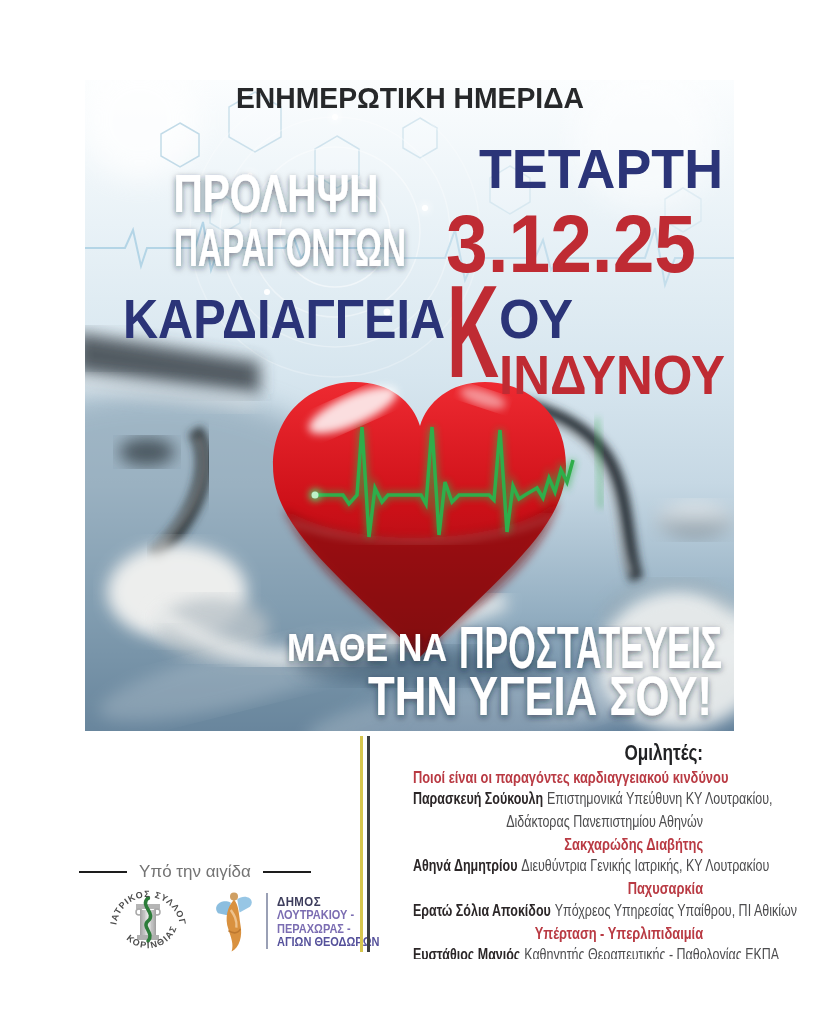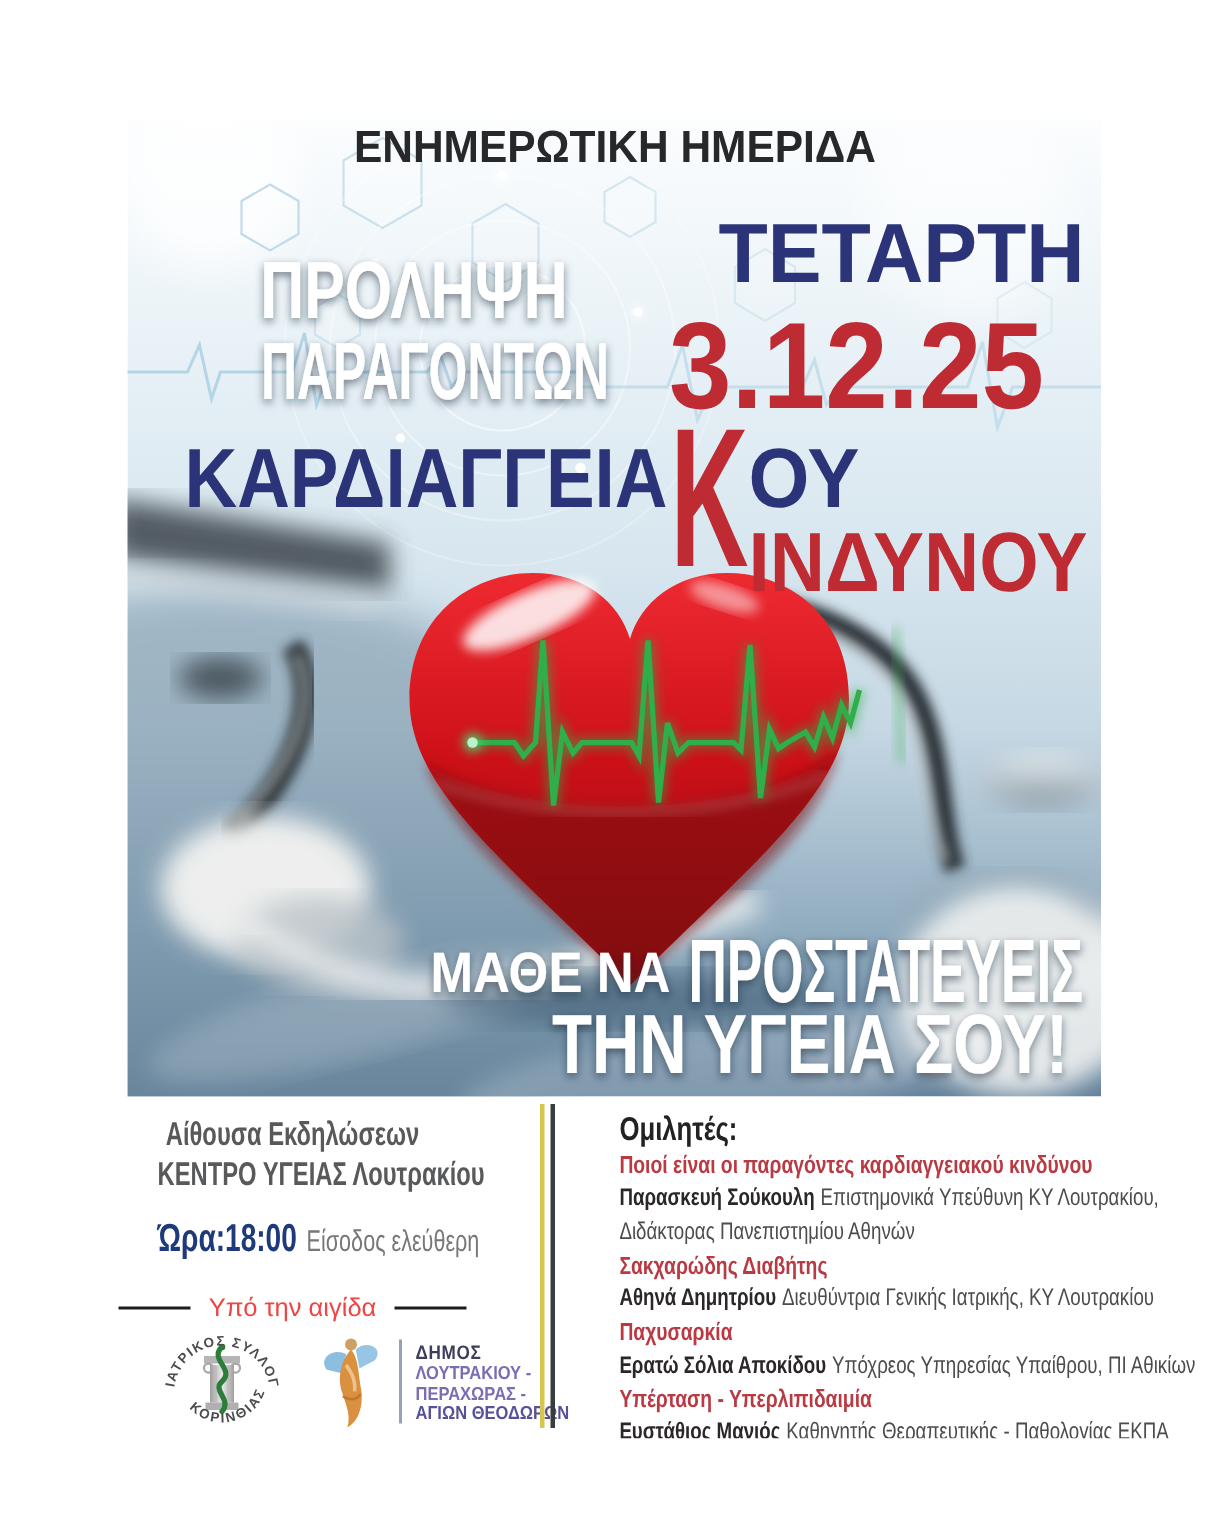--- a/index.html
+++ b/index.html
@@ -12,35 +12,35 @@
   .venue{position:absolute;left:70px;top:742px;width:250px;text-align:center;}
   .venue-inner{transform:scaleX(.72);transform-origin:50% 0;}
   .v-line{font-size:22px;font-weight:bold;color:#58595b;line-height:27px;white-space:nowrap;}
   .time-row{margin-top:14px;white-space:nowrap;}
   .time{font-size:26px;font-weight:bold;color:#1e3a7c;}
   .entry{font-size:20px;color:#76777a;margin-left:9px;}
 
   .auspices{position:absolute;left:70px;top:862px;width:250px;display:flex;align-items:center;
             justify-content:center;gap:12px;}
   .dash{width:48px;height:2px;background:#1d1d1d;}
-  .ausp-label{font-size:17px;color:#ef4444;white-space:nowrap;text-align:right;}
+  .ausp-label{font-size:17px;color:#737373;white-space:nowrap;text-align:right;}
 
   .logos{position:absolute;left:108px;top:883px;height:72px;display:flex;align-items:flex-start;}
   .muni-sep{width:2px;height:56px;background:#9aa0b5;margin:10px 9px 0 8px;}
   .muni-text{margin-top:12px;transform:scaleX(.88);transform-origin:0 0;white-space:nowrap;}
   .muni-name{font-size:13px;font-weight:bold;color:#3d3d5c;letter-spacing:.5px;line-height:14px;}
   .muni-l{font-size:12.5px;font-weight:bold;color:#7b6db2;line-height:13.5px;}
   .muni-l4{color:#55519b;}
 
   
   .div-y{position:absolute;left:360px;top:736px;width:3px;height:216px;background:#d6c64d;}
   .div-d{position:absolute;left:367px;top:736px;width:3px;height:216px;background:#3a3d40;}
 
   
-  .speakers{position:absolute;left:372px;top:740px;width:372px;text-align:left;}
+  .speakers{position:absolute;left:372px;top:740px;width:372px;text-align:right;}
   .sp-inner{transform:scaleX(.78);transform-origin:50% 0;}
   .sp-head{font-size:22px;font-weight:bold;color:#212224;line-height:26px;}
   .sp-row{font-size:16px;line-height:22.3px;white-space:nowrap;color:#4c4c4e;}
   .sp-topic{color:#b93a43;font-weight:bold;font-size:16.5px;}
   .sp-name{font-weight:bold;color:#2b2627;margin-right:5px;}
 </style>
 </head>
 <body>
 
 <div class="page">
@@ -189,29 +189,20 @@
     <text x="38" y="258" font-size="56" font-weight="bold" fill="#2b3478" textLength="322" lengthAdjust="spacingAndGlyphs">ΚΑΡΔΙΑΓΓΕΙΑ</text>
     <text x="362" y="297" font-size="132" font-weight="bold" fill="#bf2b33" textLength="52" lengthAdjust="spacingAndGlyphs">Κ</text>
     <text x="414" y="258" font-size="56" font-weight="bold" fill="#2b3478" textLength="74" lengthAdjust="spacingAndGlyphs">ΟΥ</text>
     <text x="414" y="314" font-size="56" font-weight="bold" fill="#bf2b33" textLength="226" lengthAdjust="spacingAndGlyphs">ΙΝΔΥΝΟΥ</text>
 
     <text x="202" y="581" font-size="38" font-weight="bold" fill="#ffffff" filter="url(#txtShadow)" textLength="160" lengthAdjust="spacingAndGlyphs">ΜΑΘΕ ΝΑ</text>
     <text x="374" y="588" font-size="60" font-weight="bold" fill="#ffffff" filter="url(#txtShadow)" textLength="263" lengthAdjust="spacingAndGlyphs">ΠΡΟΣΤΑΤΕΥΕΙΣ</text>
     <text x="627" y="635" font-size="56" font-weight="bold" fill="#ffffff" filter="url(#txtShadow)" text-anchor="end" textLength="344" lengthAdjust="spacingAndGlyphs">ΤΗΝ ΥΓΕΙΑ ΣΟΥ!</text>
   </svg>
 
-  <div class="venue">
-    <div class="venue-inner">
-      <div class="v-line">Αίθουσα Εκδηλώσεων</div>
-      <div class="v-line">ΚΕΝΤΡΟ ΥΓΕΙΑΣ Λουτρακίου</div>
-      <div class="time-row">
-        <span class="time">Ώρα:18:00</span><span class="entry">Είσοδος ελεύθερη</span>
-      </div>
-    </div>
-  </div>
 
   <div class="auspices">
     <span class="dash"></span>
     <span class="ausp-label">Υπό την αιγίδα</span>
     <span class="dash"></span>
   </div>
 
   <div class="logos">
 
     <svg width="80" height="80" viewBox="0 0 80 80">

